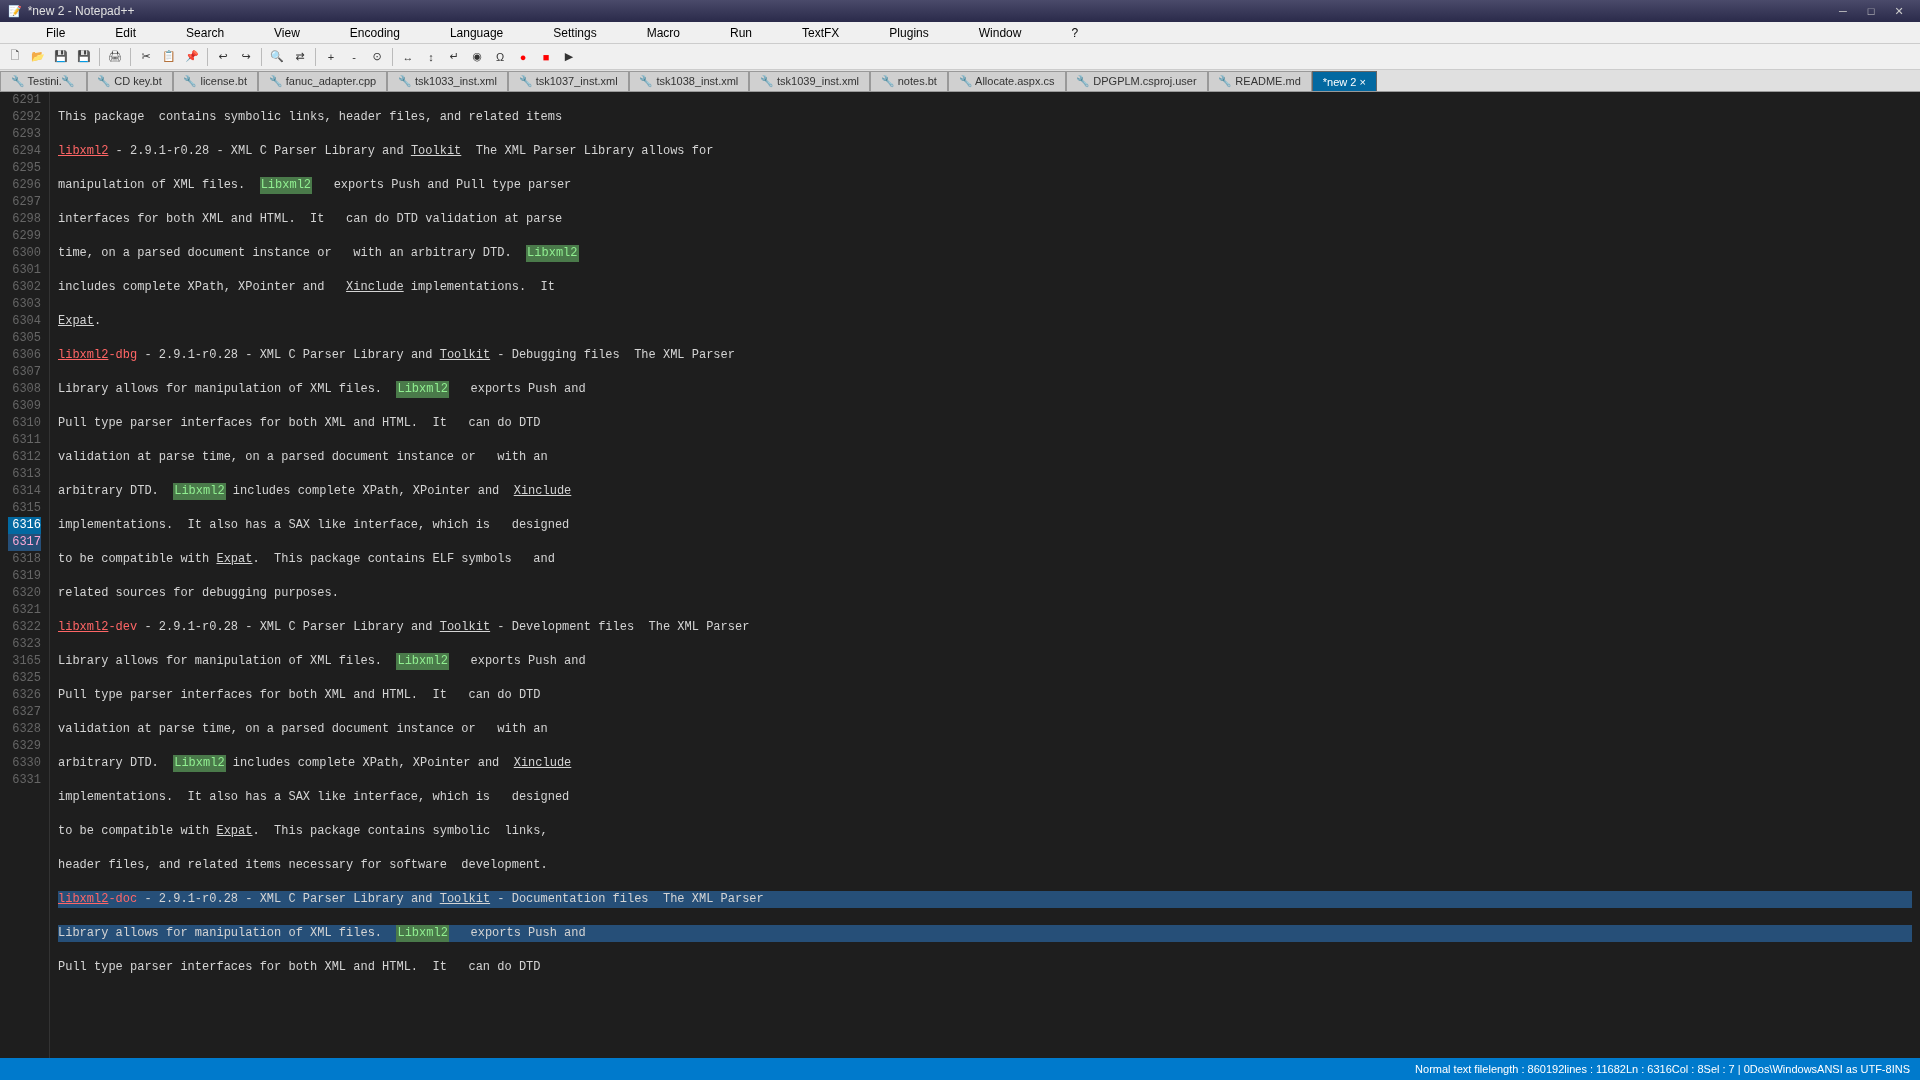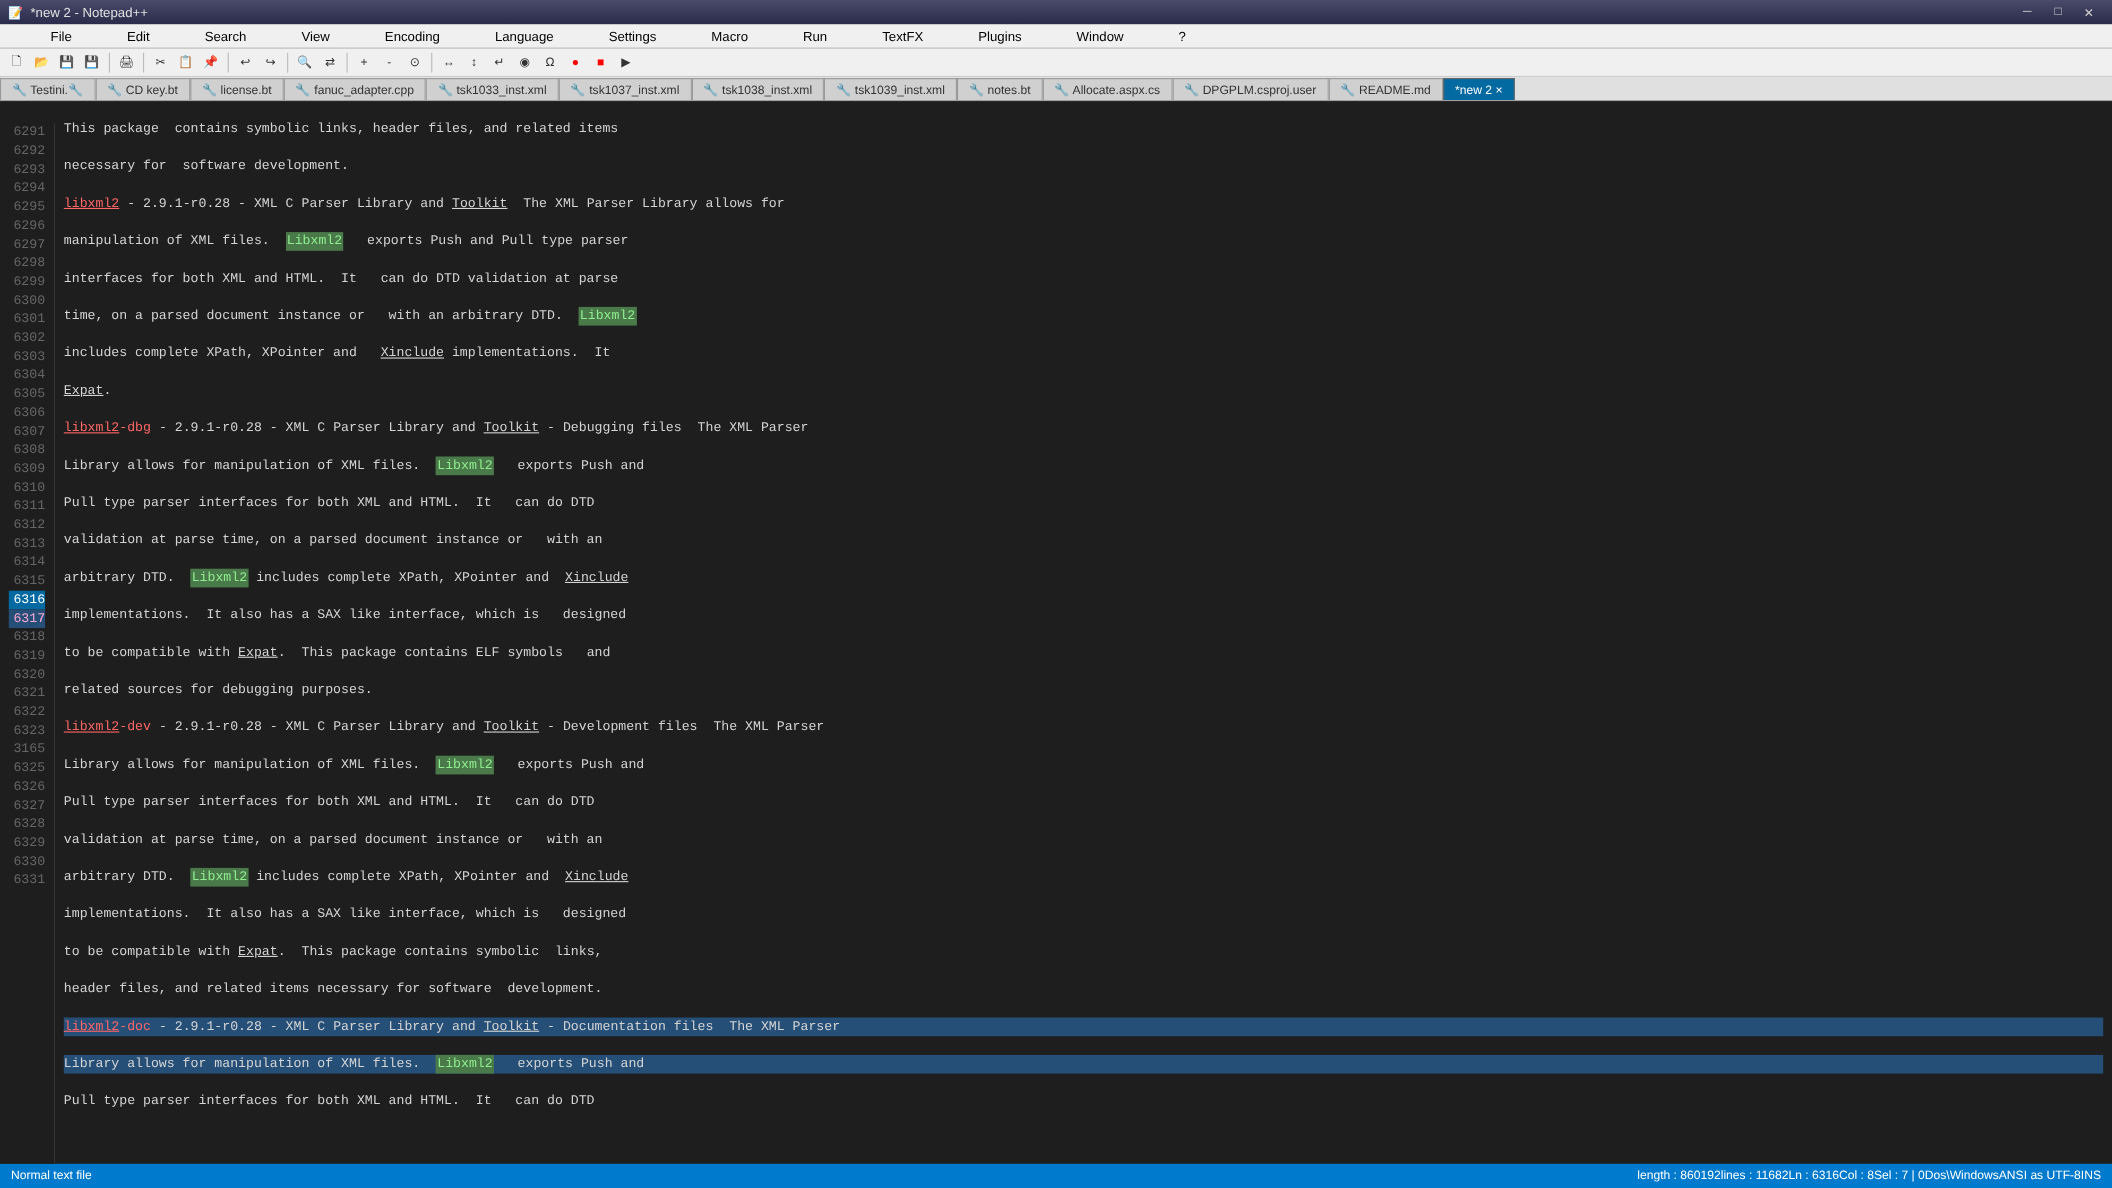--- a/index.html
+++ b/index.html
@@ -96,21 +96,20 @@
     .line-numbers {
       background: #1e1e1e;
       color: #666;
       padding: 0 8px;
       min-width: 50px;
       text-align: right;
       border-right: 1px solid #333;
       line-height: 17px;
       font-size: 12px;
       user-select: none;
-      margin-top: 20px;
     }
     .code-content {
       padding: 0 8px;
       flex: 1;
       line-height: 17px;
       font-size: 12px;
       white-space: pre;
       color: #d4d4d4;
     }
     .line { display: flex; min-height: 17px; }
@@ -119,21 +118,21 @@
     .hl-green { background: #4a7a4a; color: #90ee90; padding: 0 1px; }
     .hl-underline { text-decoration: underline; }
 
     
     .status-bar {
       background: #007acc;
       color: #fff;
       height: 22px;
       display: flex;
       align-items: center;
-      justify-content: space-between;
+      justify-content: flex-end;
       padding: 0 10px;
       font-family: 'Segoe UI', Arial, sans-serif;
       font-size: 11px;
     }
     .status-left { display: flex; gap: 20px; }
     .status-right { display: flex; gap: 0; }
   </style>
 </head>
 <body>
 
@@ -252,21 +251,20 @@
       <div>6325</div>
       <div>6326</div>
       <div>6327</div>
     <div>6328</div>
       <div>6329</div>
       <div>6330</div>
       <div>6331</div>
   </div>
   <div class="code-content">
 <div class="line"><span>This package  contains symbolic links, header files, and related items</span></div>
-<div class="line"><span>necessary for  software development.</span></div>
 <div class="line"><span class="hl-red hl-underline">libxml2</span><span> - 2.9.1-r0.28 - XML C Parser Library and </span><span class="hl-underline">Toolkit</span><span>  The XML Parser Library allows for</span></div>
 <div class="line"><span>manipulation of XML files.  </span><span class="hl-green">Libxml2</span><span>   exports Push and Pull type parser</span></div>
 <div class="line"><span>interfaces for both XML and HTML.  It   can do DTD validation at parse</span></div>
 <div class="line"><span>time, on a parsed document instance or   with an arbitrary DTD.  </span><span class="hl-green">Libxml2</span></div>
 <div class="line"><span>includes complete XPath, XPointer and   </span><span class="hl-underline">Xinclude</span><span> implementations.  It</span></div>
 <div class="line"><span class="hl-underline">Expat</span><span>.</span></div>
 <div class="line"><span class="hl-red hl-underline">libxml2</span><span class="hl-red">-dbg</span><span> - 2.9.1-r0.28 - XML C Parser Library and </span><span class="hl-underline">Toolkit</span><span> - Debugging files  The XML Parser</span></div>
 <div class="line"><span>Library allows for manipulation of XML files.  </span><span class="hl-green">Libxml2</span><span>   exports Push and</span></div>
 <div class="line"><span>Pull type parser interfaces for both XML and HTML.  It   can do DTD</span></div>
 <div class="line"><span>validation at parse time, on a parsed document instance or   with an</span></div>

